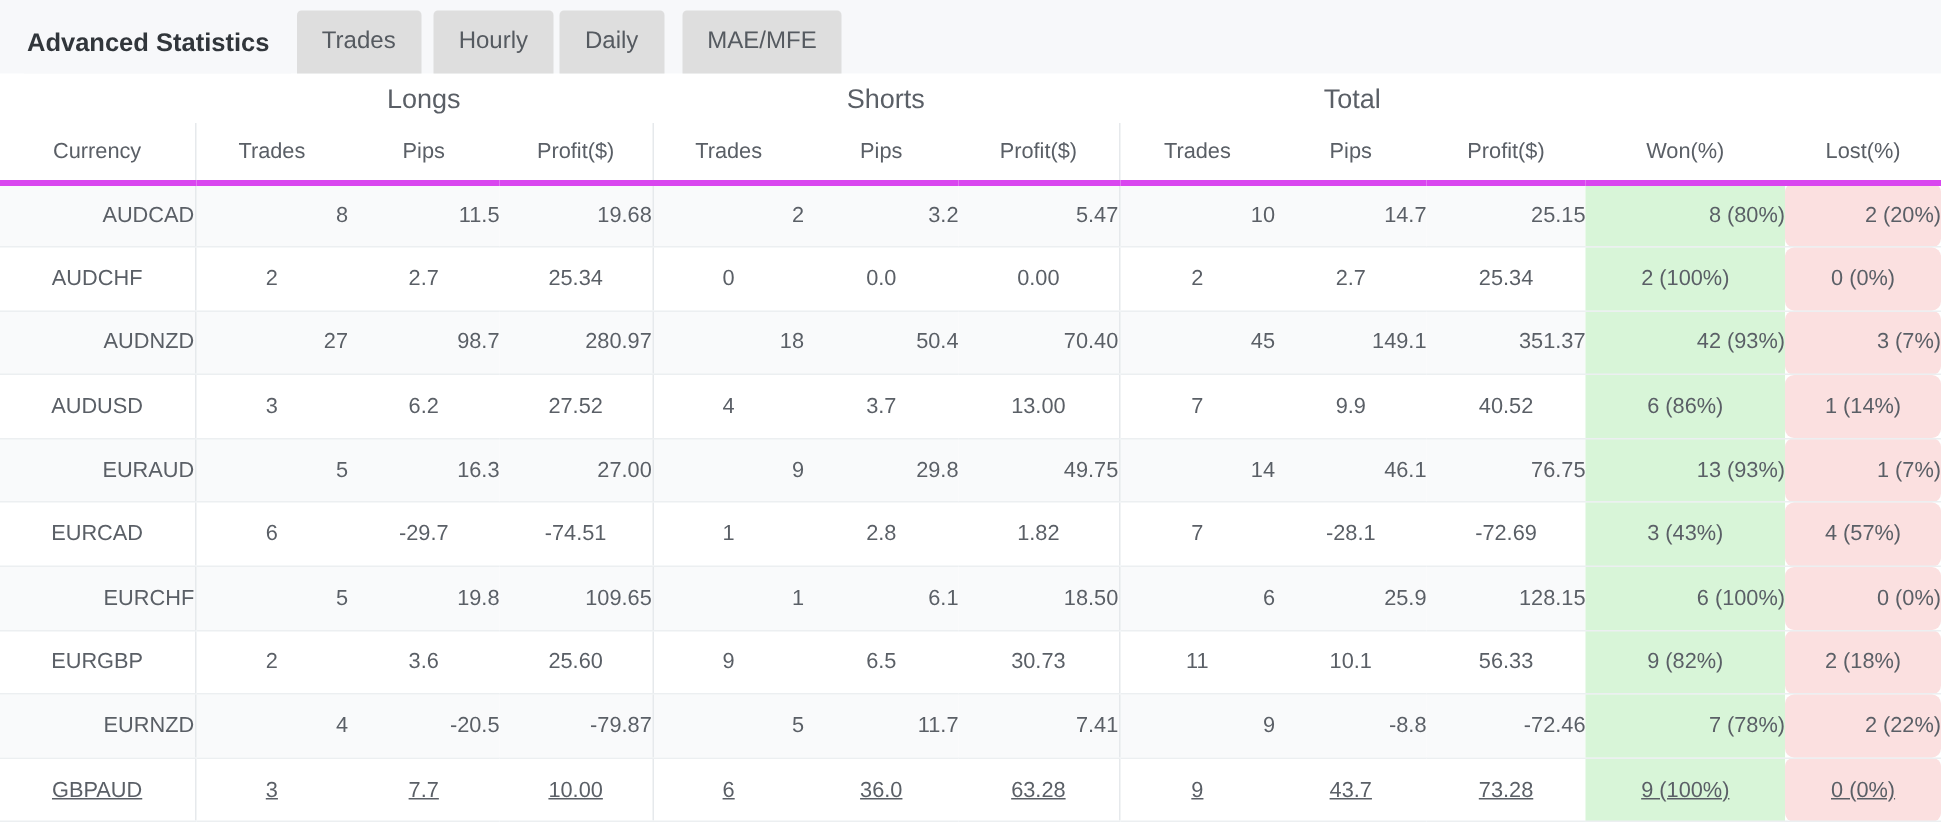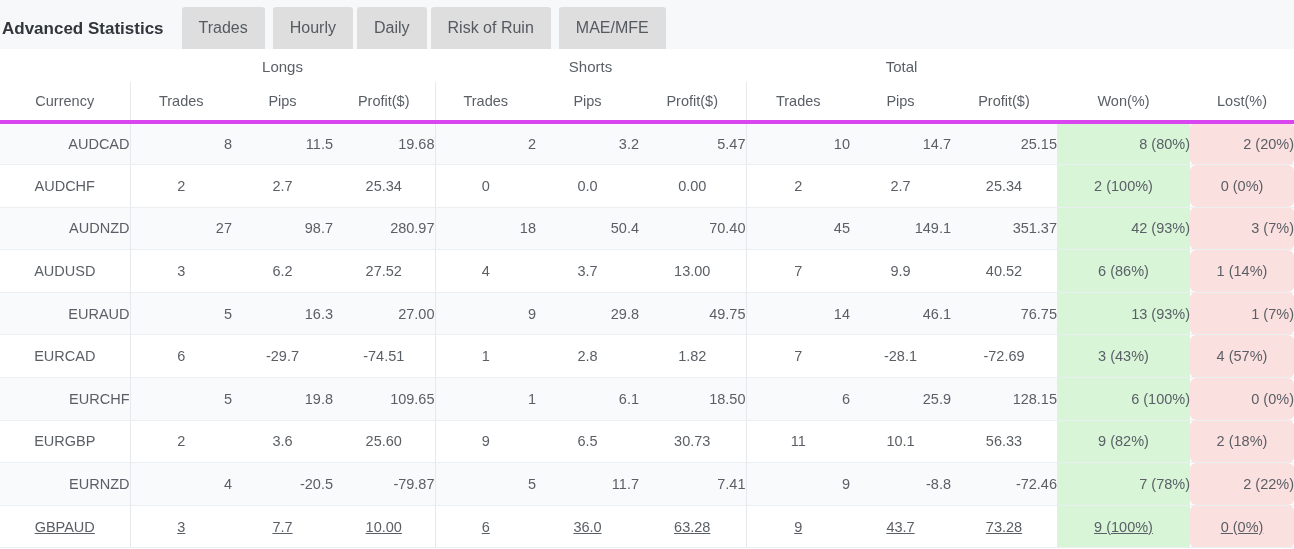--- a/index.html
+++ b/index.html
@@ -14,20 +14,21 @@
     color: #4a4a4a;
     overflow: hidden;
   }
 
   
   .tabbar {
     height: 50px;
     background: #f7f8fa;
     display: flex;
     align-items: stretch;
+    padding-left: 16px;
     box-sizing: border-box;
     border-bottom: 1px solid #ffffff;
   }
   .tab {
     display: flex;
     align-items: center;
     justify-content: center;
     padding: 0 17px;
     margin-top: 7px;
     margin-bottom: 0;
@@ -63,21 +64,21 @@
   table.summary th,
   table.summary td {
     text-align: center;
     font-weight: normal;
     color: #5a5f66;
     padding: 0;
     box-sizing: border-box;
   }
   tr.group-head th {
     height: 32px;
-    font-size: 15px;
+    font-size: 18px;
     color: #5a5f66;
     vertical-align: middle;
     background: #ffffff;
   }
   tr.col-head th {
     height: 40px;
     vertical-align: middle;
     background: #ffffff;
     border-bottom: 4px solid #d946ef;
   }
@@ -107,21 +108,20 @@
 <div class="tabbar" id="tabbar">
     <div class="tab title">Advanced Statistics</div>
     <div class="tab-gap"></div>
     <div class="tab">Trades</div>
     <div class="tab-gap"></div>
     <div class="tab-gap"></div>
     <div class="tab">Hourly</div>
     <div class="tab-gap"></div>
     <div class="tab">Daily</div>
     <div class="tab-gap"></div>
-    <div class="tab">Risk of Ruin</div>
     <div class="tab-gap"></div>
     <div class="tab-gap"></div>
     <div class="tab">MAE/MFE</div>
   </div>
 
 <table class="summary">
   <colgroup>
     <col style="width:130px">
     <col style="width:102px">
       <col style="width:101px">

